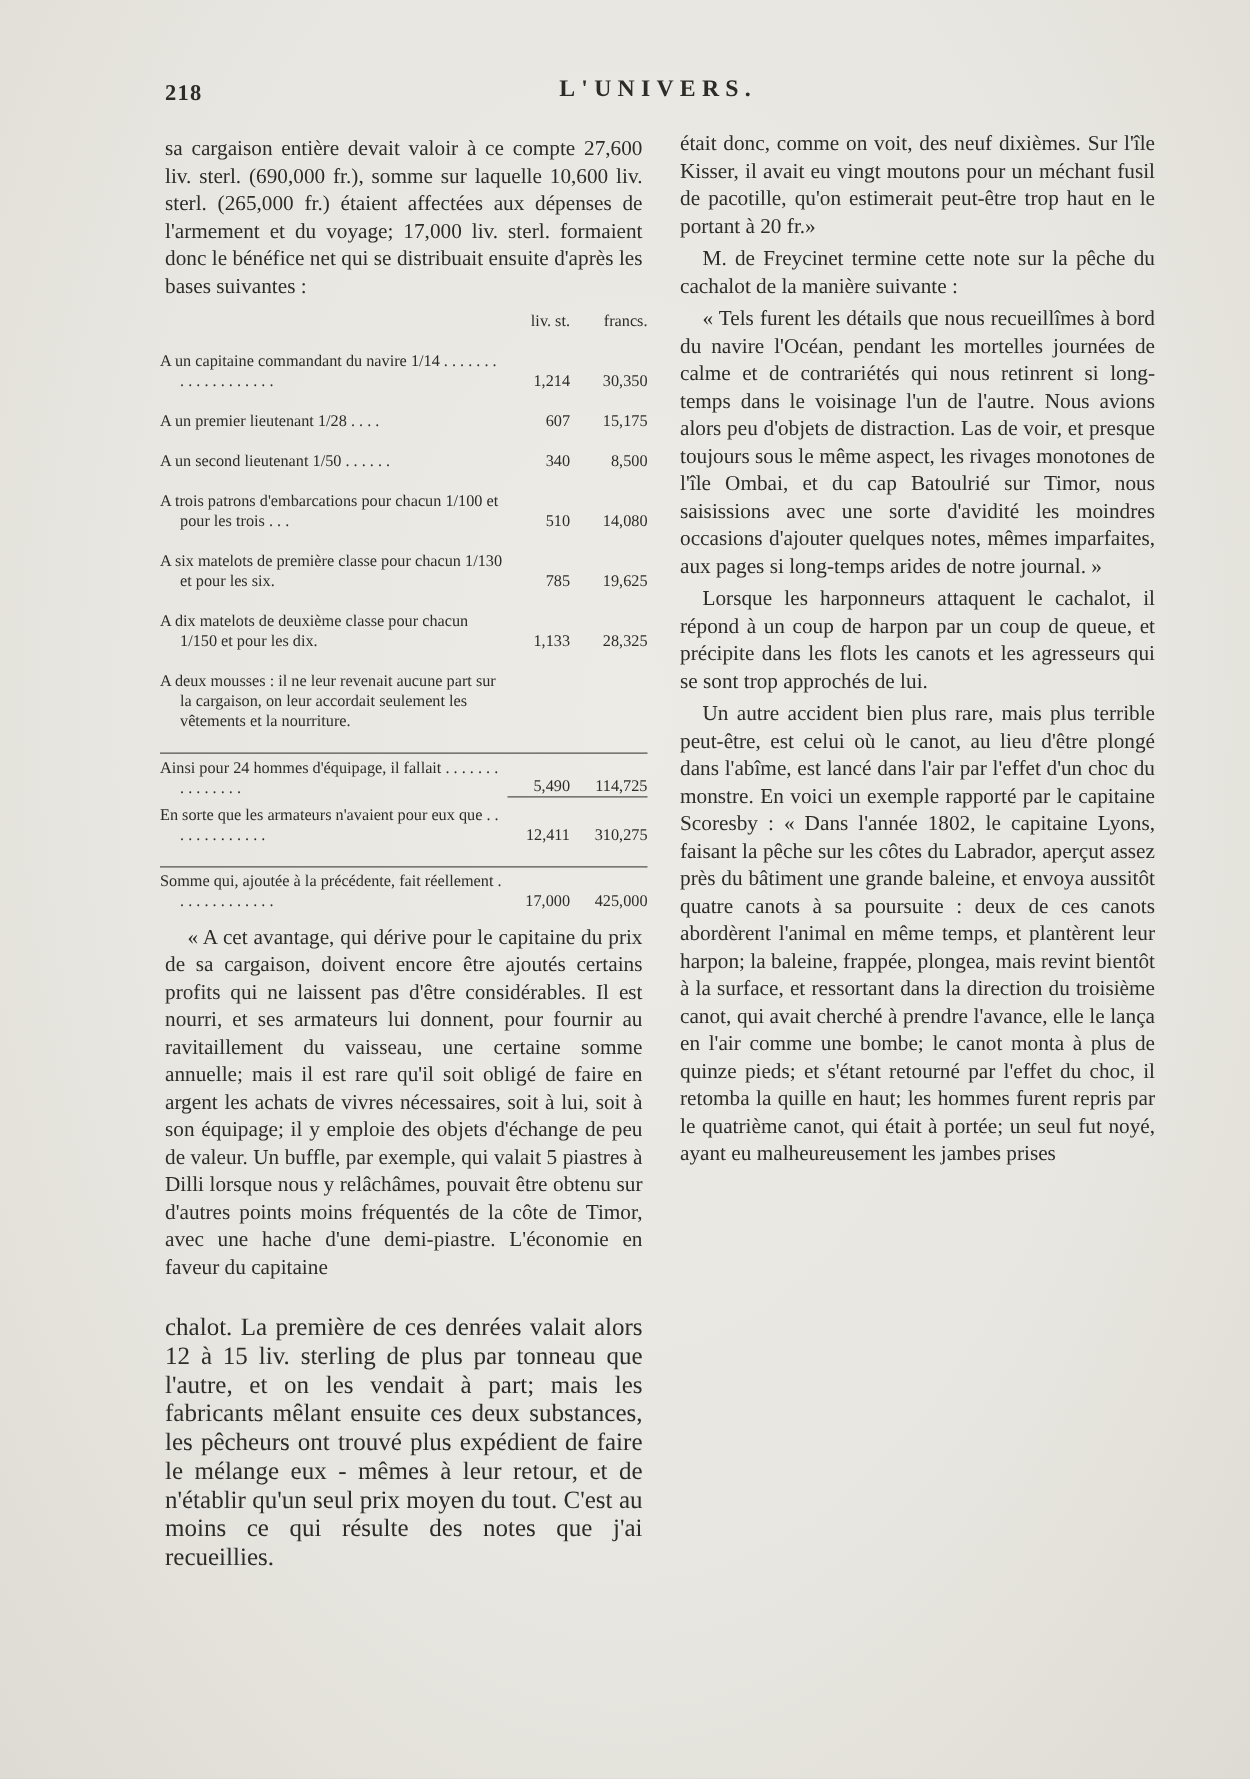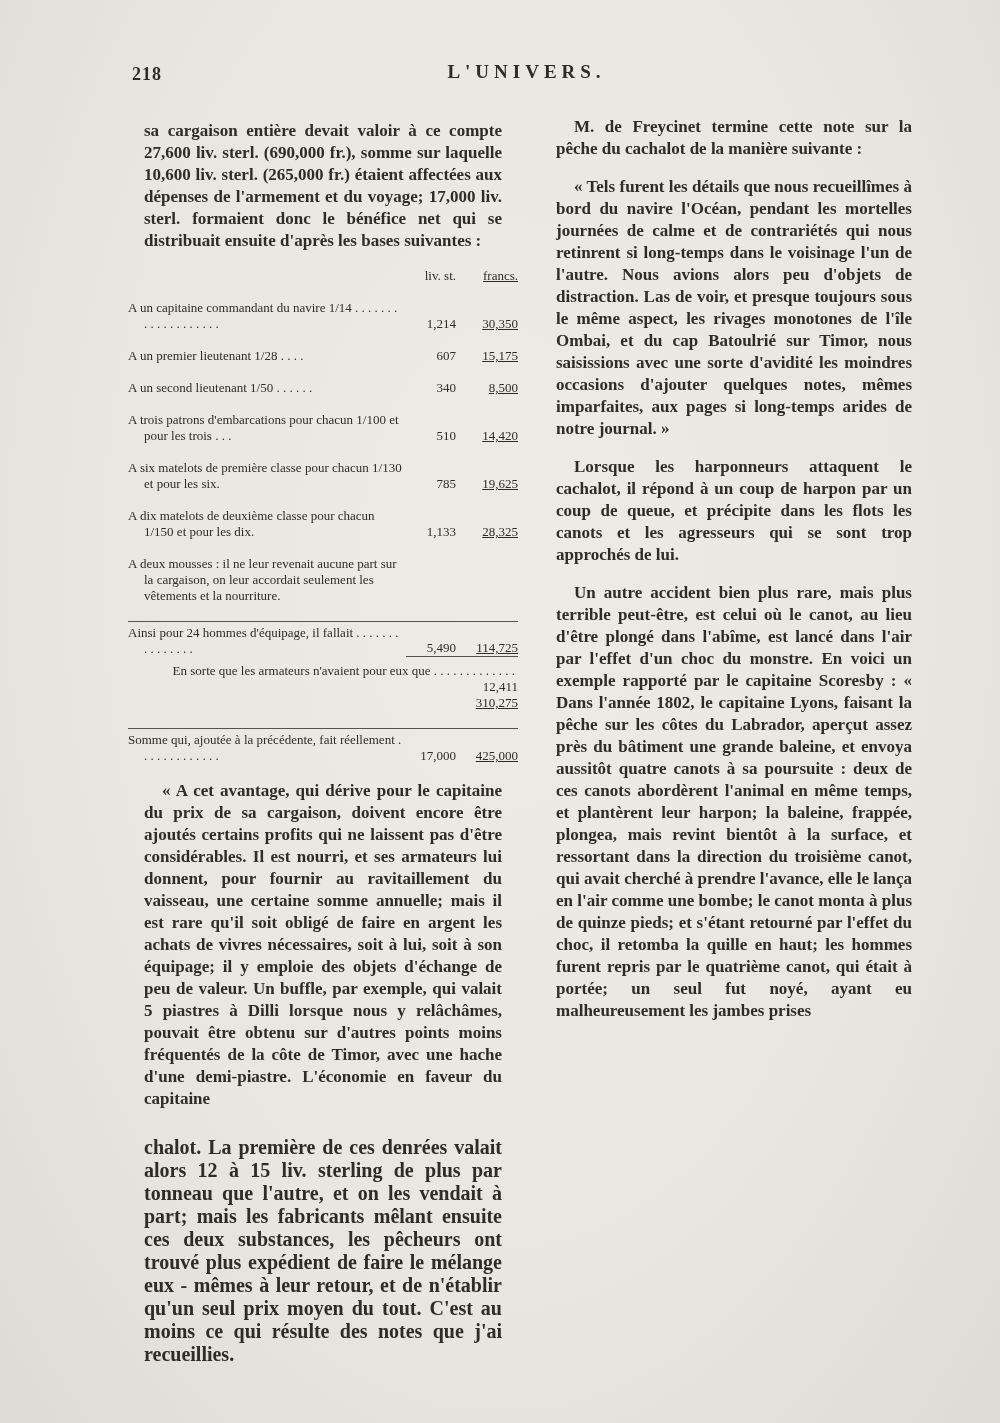--- a/index.html
+++ b/index.html
@@ -32,42 +32,42 @@
     padding-top: 3px;
   }
   .col {
     position: absolute;
     text-align: justify;
     font-size: 17px;
     line-height: 22px;
   }
   .col.left  { left: 128px; top: 104px; width: 390px; }
   .col.right { left: 540px; top: 100px; width: 388px; }
-  .col p { margin: 16px; font-weight: bold; }
+  .col p { margin: 4px; }
   p.indent { text-indent: 18px; }
   
   .shares-table {
     margin: 9px 0 10px 0;
     font-size: 13px;
     line-height: 16px;
     text-align: left;
   }
   .thead { display: flex; margin-bottom: 3px; }
   .thead .spacer { flex: 1; }
   .tnum  { width: 50px; text-align: right; flex: none; }
-  .tnum.f { width: 62px; text-decoration: underline; }
+  .tnum.f { width: 62px; }
   .trow { display: flex; align-items: flex-end; margin-top: 16px; }
   .tlabel {
     flex: 1;
     padding-left: 16px; text-indent: -16px;
     padding-right: 3px;
   }
   .trow.rule-above { border-top: 1px solid #55524c; padding-top: 3px; margin-top: 17px; }
   .trow.sum .tnum  { border-bottom: 1px solid #55524c; }
-  .trow.gap { margin-top: 6px; flex-direction: column; }
+  .trow.gap { margin-top: 6px; }
   
   .footnote {
     margin-top: 26px !important;
     font-size: 20px;
     line-height: 23px;
   }
 </style>
 </head>
 <body>
 
@@ -99,21 +99,21 @@
         <span class="tnum f">15,175</span>
       </div>
       <div class="trow">
         <span class="tlabel">A un second lieutenant 1/50 . . . . . .</span>
         <span class="tnum">340</span>
         <span class="tnum f">8,500</span>
       </div>
       <div class="trow">
         <span class="tlabel">A trois patrons d'embarcations pour chacun 1/100 et pour les trois . . .</span>
         <span class="tnum">510</span>
-        <span class="tnum f">14,420</span>
+        <span class="tnum f">14,080</span>
       </div>
       <div class="trow">
         <span class="tlabel">A six matelots de première classe pour chacun 1/130 et pour les six.</span>
         <span class="tnum">785</span>
         <span class="tnum f">19,625</span>
       </div>
       <div class="trow">
         <span class="tlabel">A dix matelots de deuxième classe pour chacun 1/150 et pour les dix.</span>
         <span class="tnum">1,133</span>
         <span class="tnum f">28,325</span>
@@ -139,19 +139,20 @@
         <span class="tnum f">425,000</span>
       </div>
     </div>
 
     <p class="indent">« A cet avantage, qui dérive pour le capitaine du prix de sa cargaison, doivent encore être ajoutés certains profits qui ne laissent pas d'être considérables. Il est nourri, et ses armateurs lui donnent, pour fournir au ravitaillement du vaisseau, une certaine somme annuelle; mais il est rare qu'il soit obligé de faire en argent les achats de vivres nécessaires, soit à lui, soit à son équipage; il y emploie des objets d'échange de peu de valeur. Un buffle, par exemple, qui valait 5 piastres à Dilli lorsque nous y relâchâmes, pouvait être obtenu sur d'autres points moins fréquentés de la côte de Timor, avec une hache d'une demi-piastre. L'économie en faveur du capitaine</p>
 
     <p class="footnote">chalot. La première de ces denrées valait alors 12 à 15 liv. sterling de plus par tonneau que l'autre, et on les vendait à part; mais les fabricants mêlant ensuite ces deux substances, les pêcheurs ont trouvé plus expédient de faire le mélange eux - mêmes à leur retour, et de n'établir qu'un seul prix moyen du tout. C'est au moins ce qui résulte des notes que j'ai recueillies.</p>
   </div>
 
   <div class="col right">
+    <p>était donc, comme on voit, des neuf dixièmes. Sur l'île Kisser, il avait eu vingt moutons pour un méchant fusil de pacotille, qu'on estimerait peut-être trop haut en le portant à 20 fr.»</p>
     <p class="indent">M. de Freycinet termine cette note sur la pêche du cachalot de la manière suivante :</p>
     <p class="indent">« Tels furent les détails que nous recueillîmes à bord du navire l'Océan, pendant les mortelles journées de calme et de contrariétés qui nous retinrent si long-temps dans le voisinage l'un de l'autre. Nous avions alors peu d'objets de distraction. Las de voir, et presque toujours sous le même aspect, les rivages monotones de l'île Ombai, et du cap Batoulrié sur Timor, nous saisissions avec une sorte d'avidité les moindres occasions d'ajouter quelques notes, mêmes imparfaites, aux pages si long-temps arides de notre journal. »</p>
     <p class="indent">Lorsque les harponneurs attaquent le cachalot, il répond à un coup de harpon par un coup de queue, et précipite dans les flots les canots et les agresseurs qui se sont trop approchés de lui.</p>
     <p class="indent">Un autre accident bien plus rare, mais plus terrible peut-être, est celui où le canot, au lieu d'être plongé dans l'abîme, est lancé dans l'air par l'effet d'un choc du monstre. En voici un exemple rapporté par le capitaine Scoresby : « Dans l'année 1802, le capitaine Lyons, faisant la pêche sur les côtes du Labrador, aperçut assez près du bâtiment une grande baleine, et envoya aussitôt quatre canots à sa poursuite : deux de ces canots abordèrent l'animal en même temps, et plantèrent leur harpon; la baleine, frappée, plongea, mais revint bientôt à la surface, et ressortant dans la direction du troisième canot, qui avait cherché à prendre l'avance, elle le lança en l'air comme une bombe; le canot monta à plus de quinze pieds; et s'étant retourné par l'effet du choc, il retomba la quille en haut; les hommes furent repris par le quatrième canot, qui était à portée; un seul fut noyé, ayant eu malheureusement les jambes prises</p>
   </div>
 
 </div>
 
 </body></html>

